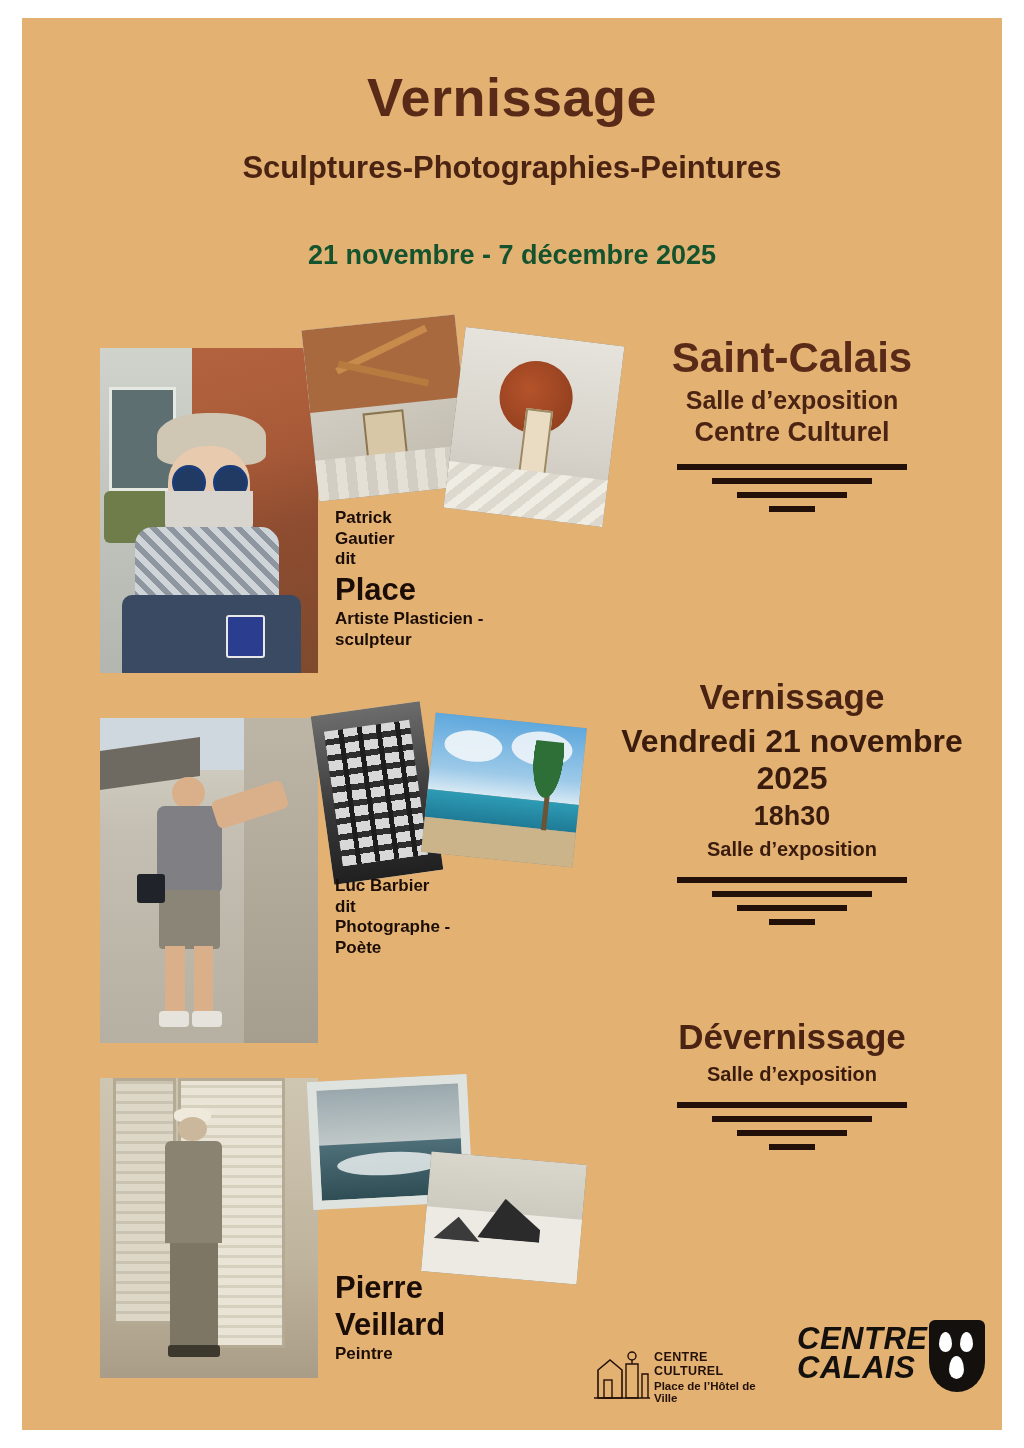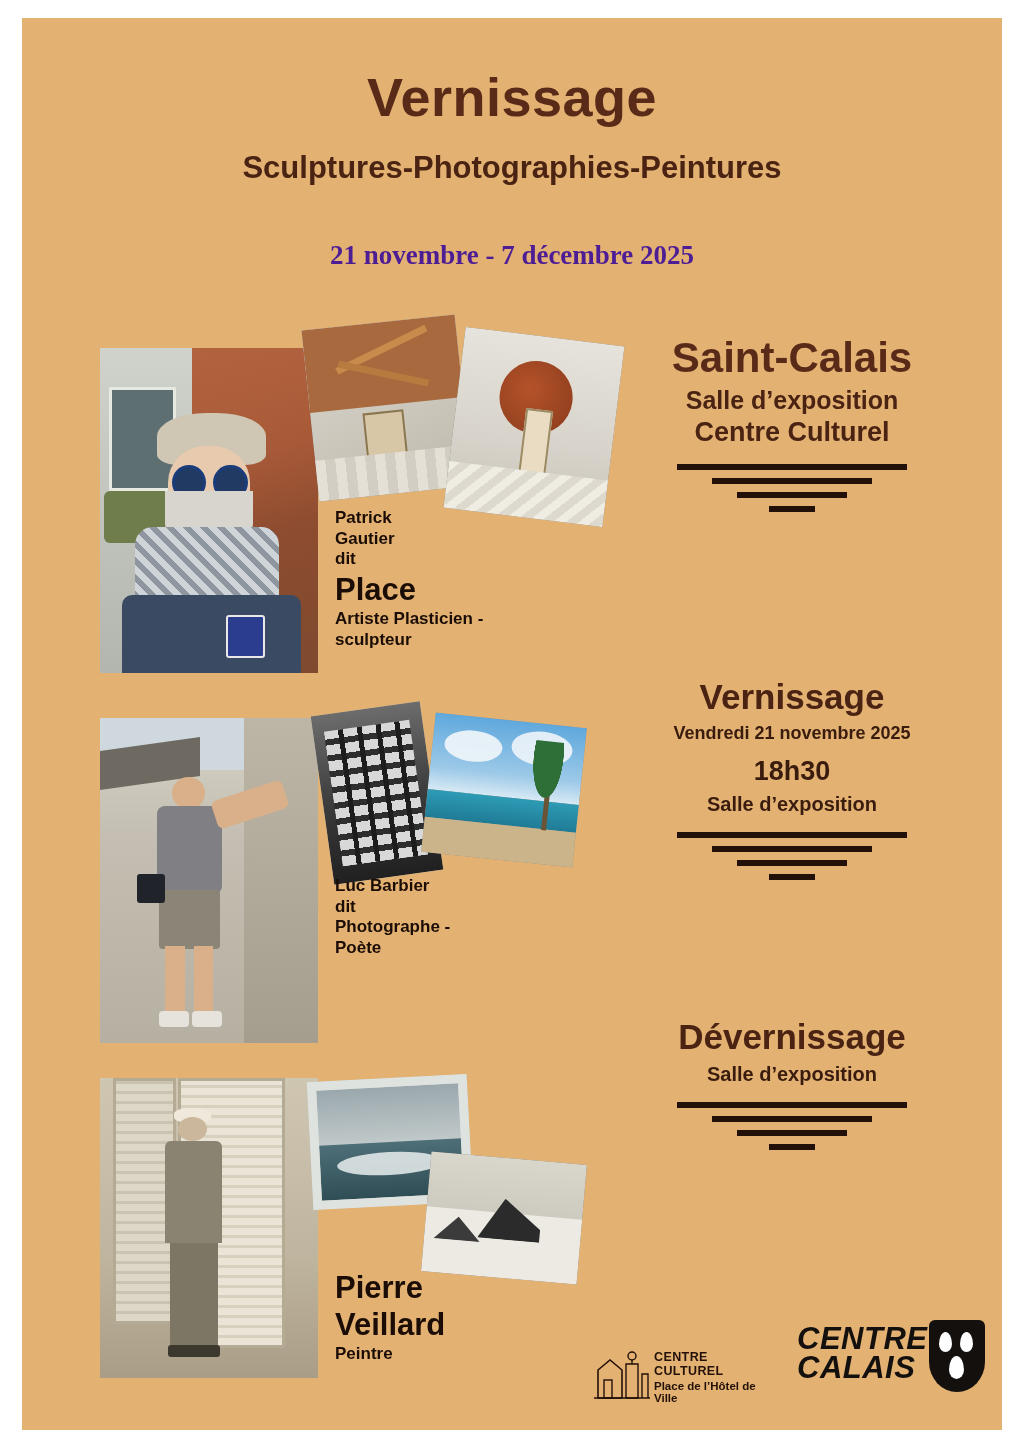--- a/index.html
+++ b/index.html
@@ -46,22 +46,21 @@
     color: #4a2313;
   }
   .dates {
     position: absolute;
     left: 0;
     top: 222px;
     width: 100%;
     text-align: center;
     font-size: 27px;
     font-weight: bold;
-    color: #4c1d95;
-    font-family: Liberation Serif, serif;
+    color: #14532d;
   }
 
   
   .right-col {
     position: absolute;
     left: 560px;
     width: 420px;
     text-align: center;
     color: #4a2313;
   }
@@ -83,30 +82,30 @@
     margin-top: 2px;
     color: #4a2313;
   }
   .event-name {
     font-size: 35px;
     font-weight: bold;
     color: #4a2313;
     line-height: 1.1;
   }
   .event-date {
-    font-size: 18px;
+    font-size: 32px;
     font-weight: bold;
     color: #3a1c0e;
     margin-top: 6px;
   }
   .event-time {
     font-size: 27px;
     font-weight: bold;
     color: #3a1c0e;
-    margin-top: 12px;
+    margin-top: 4px;
   }
   .event-place {
     font-size: 20px;
     font-weight: bold;
     color: #3a1c0e;
     margin-top: 6px;
   }
 
   
   .sep {

